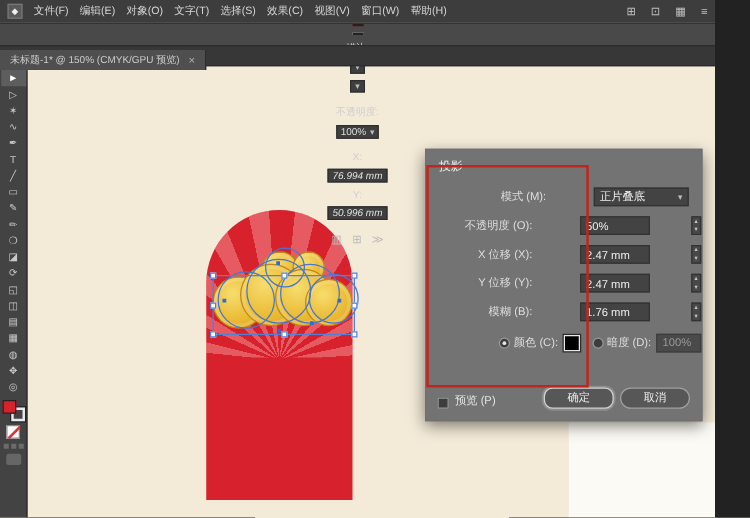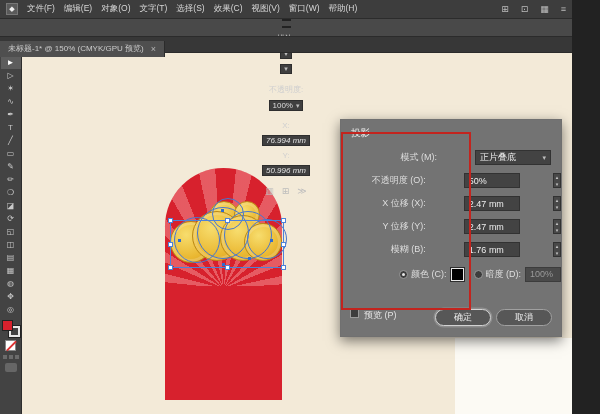--- a/index.html
+++ b/index.html
@@ -67,25 +67,25 @@
   .field{width:62px;height:15px;background:#434343;border:1px solid #323232;display:flex;align-items:center;padding:0 4px;color:#ededed;position:relative;}
   .field.select{width:76px;justify-content:space-between;}
   .field.dim{width:36px;color:#9a9a9a;background:#4a4a4a;border-color:#3c3c3c;}
   .caret{color:#bdbdbd;font-size:7px;}
   .stepper{display:flex;flex-direction:column;justify-content:center;margin-left:1px;width:9px;height:15px;background:#484848;border:1px solid #323232;}
   .stepper span{display:block;height:7px;line-height:6px;text-align:center;font-size:5px;color:#c5c5c5;}
   .radio{width:9px;height:9px;border:1px solid #9a9a9a;border-radius:50%;background:#3d3d3d;display:inline-block;position:relative;flex:none;}
   .radio.on::after{content:"";position:absolute;left:2px;top:2px;right:2px;bottom:2px;border-radius:50%;background:#e6e6e6;}
   .swatch{width:13px;height:13px;background:#000;border:1px solid #e8e8e8;box-shadow:0 0 0 1px #2e2e2e;display:inline-block;flex:none;}
   .color-row{padding-left:58px;height:26px;gap:0;}
-  .dlg-bottom{position:absolute;left:9px;right:9px;bottom:9px;height:18px;display:flex;align-items:flex-start;gap:5px;}
+  .dlg-bottom{position:absolute;left:9px;right:9px;bottom:9px;height:18px;display:flex;align-items:flex-end;gap:5px;}
   .checkbox{width:9px;height:9px;border:1px solid #9a9a9a;background:#3d3d3d;display:inline-block;flex:none;}
   .btn{height:17px;min-width:56px;border-radius:9px;border:1px solid #a0a0a0;background:#575757;color:#ececec;font-size:9px;
        display:flex;align-items:center;justify-content:center;padding:0 10px;cursor:pointer;}
-  .btn.default{border-color:#d2d2d2;box-shadow:0 0 0 1.5px #8d8d8d;}
+  .btn.default{border-color:#d2d2d2;box-shadow:0 0 0 1.5px #8d8d8d;border-radius:7px;}
   .spacer{flex:1;}
 
   
   .annotation{position:absolute;left:341px;top:132px;width:130px;height:178px;border:2px solid #c3241e;z-index:50;pointer-events:none;}
 </style>
 </head>
 <body>
 
 <div class="screen">
 

